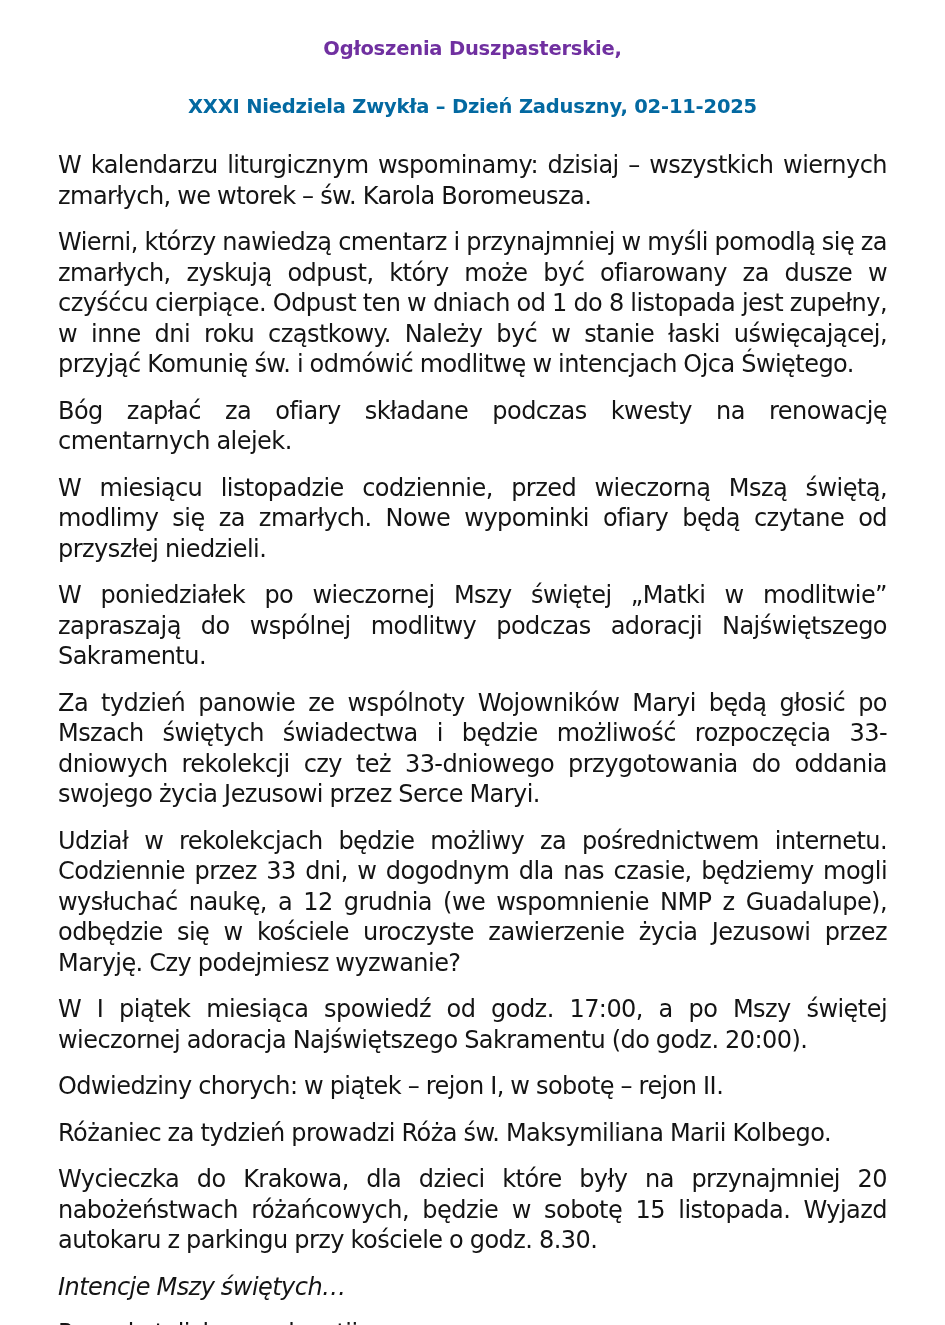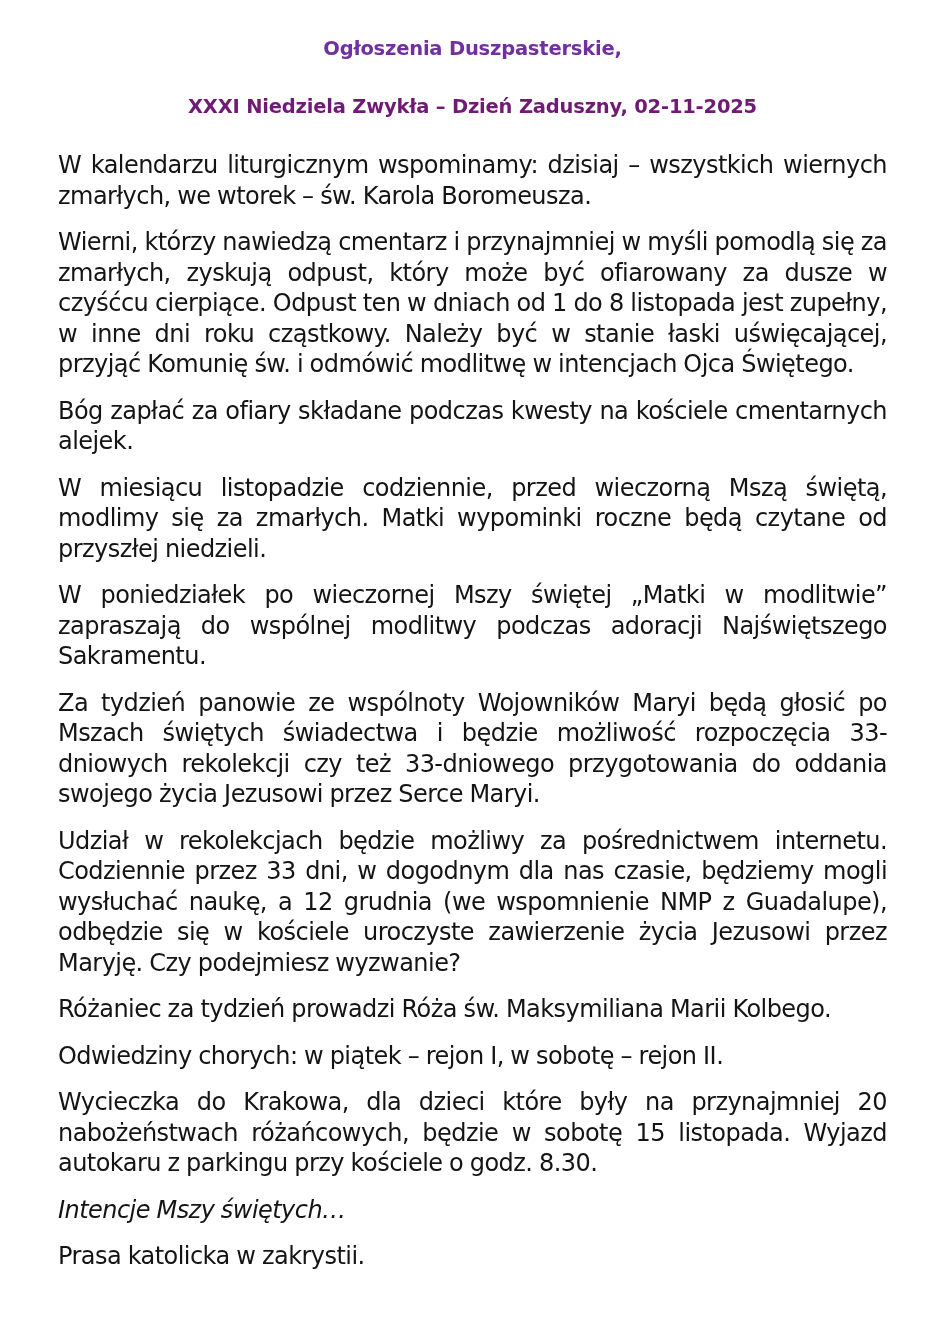--- a/index.html
+++ b/index.html
@@ -43,27 +43,28 @@
     .para.italic {
       font-style: italic;
       text-align: left;
     }
   </style>
 </head>
 <body>
 
 <div class="page">
   <h1 class="title t1" style="color: rgb(112, 48, 160);">Ogłoszenia Duszpasterskie,</h1>
-  <h2 class="title t2" style="color: #701a75;">XXXI Niedziela Zwykła – Dzień Zaduszny, 02-11-2025</h2>
+  <h2 class="title t2" style="color: #0369a1;">XXXI Niedziela Zwykła – Dzień Zaduszny, 02-11-2025</h2>
 
   <p class="para">W kalendarzu liturgicznym wspominamy: dzisiaj – wszystkich wiernych zmarłych, we wtorek – św. Karola Boromeusza.</p>
   <p class="para">Wierni, którzy nawiedzą cmentarz i przynajmniej w myśli pomodlą się za zmarłych, zyskują odpust, który może być ofiarowany za dusze w czyśćcu cierpiące. Odpust ten w dniach od 1 do 8 listopada jest zupełny, w inne dni roku cząstkowy. Należy być w stanie łaski uświęcającej, przyjąć Komunię św. i odmówić modlitwę w intencjach Ojca Świętego.</p>
-  <p class="para">Bóg zapłać za ofiary składane podczas kwesty na kościele cmentarnych alejek.</p>
-  <p class="para">W miesiącu listopadzie codziennie, przed wieczorną Mszą świętą, modlimy się za zmarłych. Matki wypominki roczne będą czytane od przyszłej niedzieli.</p>
+  <p class="para">Bóg zapłać za ofiary składane podczas kwesty na renowację cmentarnych alejek.</p>
+  <p class="para">W miesiącu listopadzie codziennie, przed wieczorną Mszą świętą, modlimy się za zmarłych. Nowe wypominki ofiary będą czytane od przyszłej niedzieli.</p>
   <p class="para">W poniedziałek po wieczornej Mszy świętej „Matki w modlitwie” zapraszają do wspólnej modlitwy podczas adoracji Najświętszego Sakramentu.</p>
   <p class="para">Za tydzień panowie ze wspólnoty Wojowników Maryi będą głosić po Mszach świętych świadectwa i będzie możliwość rozpoczęcia 33-dniowych rekolekcji czy też 33-dniowego przygotowania do oddania swojego życia Jezusowi przez Serce Maryi.</p>
   <p class="para">Udział w rekolekcjach będzie możliwy za pośrednictwem internetu. Codziennie przez 33 dni, w dogodnym dla nas czasie, będziemy mogli wysłuchać naukę, a 12 grudnia (we wspomnienie NMP z Guadalupe), odbędzie się w kościele uroczyste zawierzenie życia Jezusowi przez Maryję. Czy podejmiesz wyzwanie?</p>
+  <p class="para">W I piątek miesiąca spowiedź od godz. 17:00, a po Mszy świętej wieczornej adoracja Najświętszego Sakramentu (do godz. 20:00).</p>
+  <p class="para">Odwiedziny chorych: w piątek – rejon I, w sobotę – rejon II.</p>
   <p class="para">Różaniec za tydzień prowadzi Róża św. Maksymiliana Marii Kolbego.</p>
-  <p class="para">Odwiedziny chorych: w piątek – rejon I, w sobotę – rejon II.</p>
   <p class="para">Wycieczka do Krakowa, dla dzieci które były na przynajmniej 20 nabożeństwach różańcowych, będzie w sobotę 15 listopada. Wyjazd autokaru z parkingu przy kościele o godz. 8.30.</p>
   <p class="para italic">Intencje Mszy świętych…</p>
   <p class="para">Prasa katolicka w zakrystii.</p>
 </div>
 
 </body></html>

